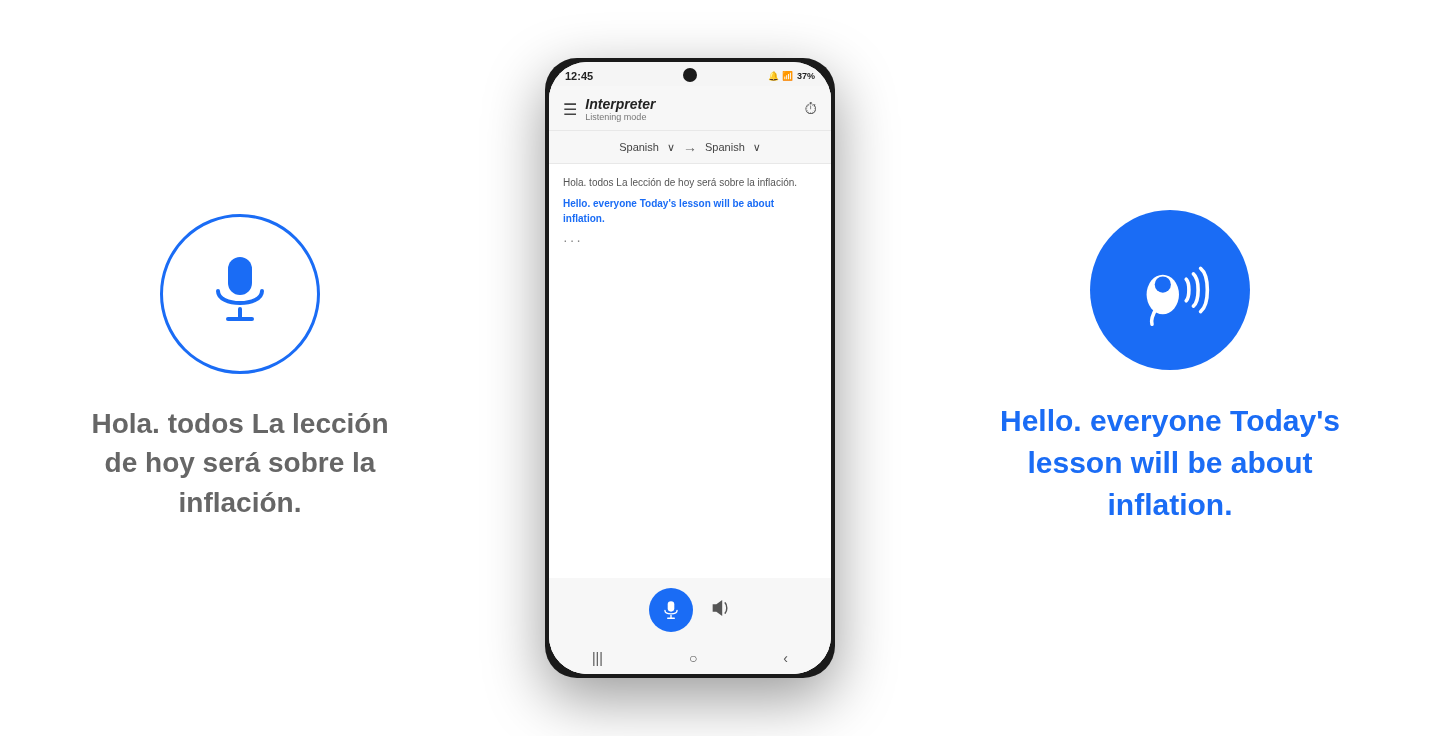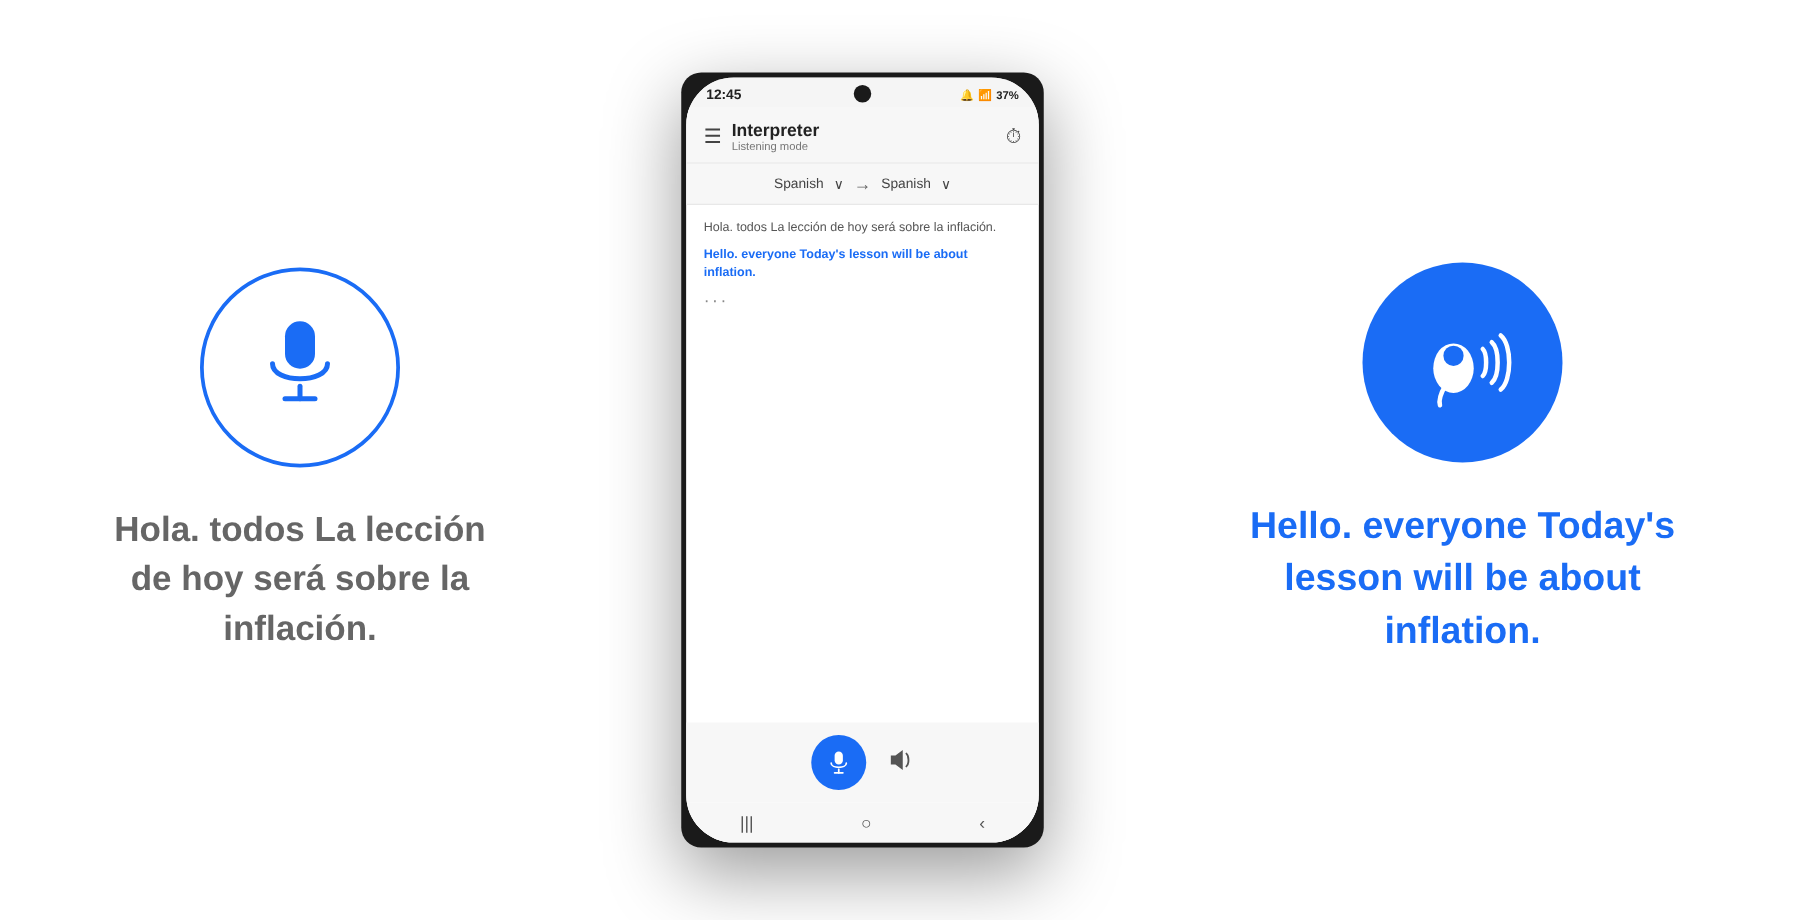--- a/index.html
+++ b/index.html
@@ -63,21 +63,21 @@
       display: flex;
       flex-direction: column;
       align-items: center;
       position: relative;
     }
 
     .phone {
       width: 290px;
       height: 620px;
       background: #1a1a1a;
-      border-radius: 16px;
+      border-radius: 32px;
       padding: 4px;
       box-shadow: 0 20px 60px rgba(0,0,0,0.4);
       position: relative;
     }
 
     .phone-inner {
       width: 100%;
       height: 100%;
       background: #f0f0f0;
       border-radius: 38px;
@@ -153,20 +153,21 @@
 
     .app-title-group {
       display: flex;
       flex-direction: column;
     }
 
     .app-title {
       font-size: 14px;
       font-weight: 700;
       color: #222;
+      font-style: italic;
     }
 
     .app-subtitle {
       font-size: 9px;
       color: #777;
     }
 
     .history-icon {
       font-size: 16px;
       color: #444;

